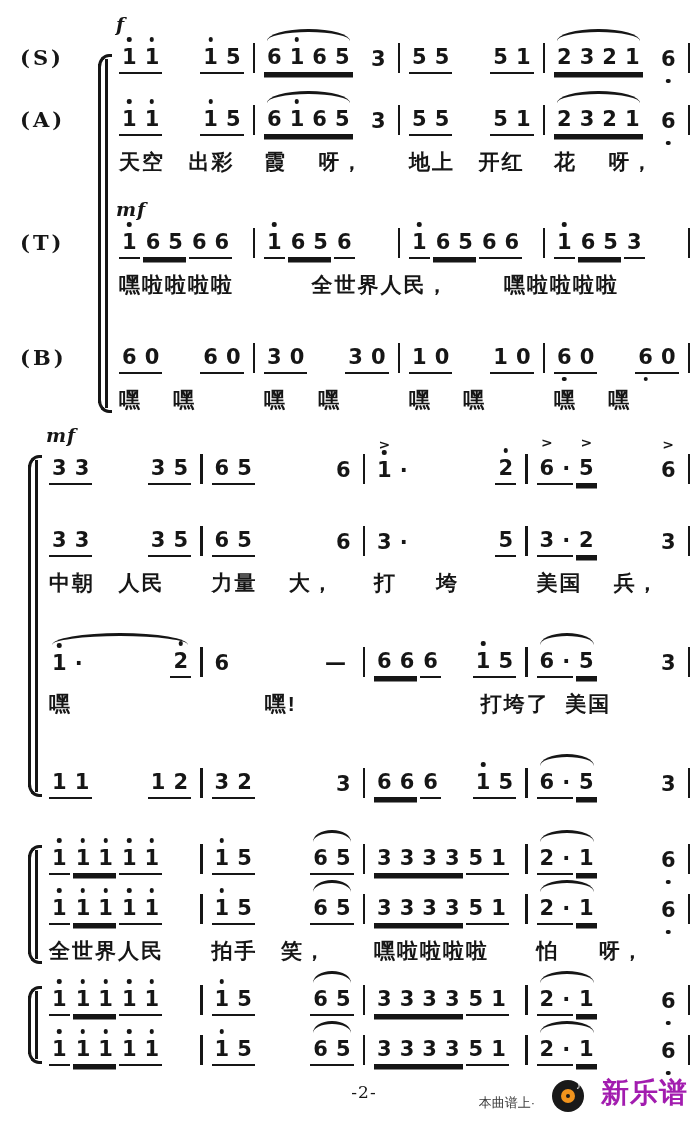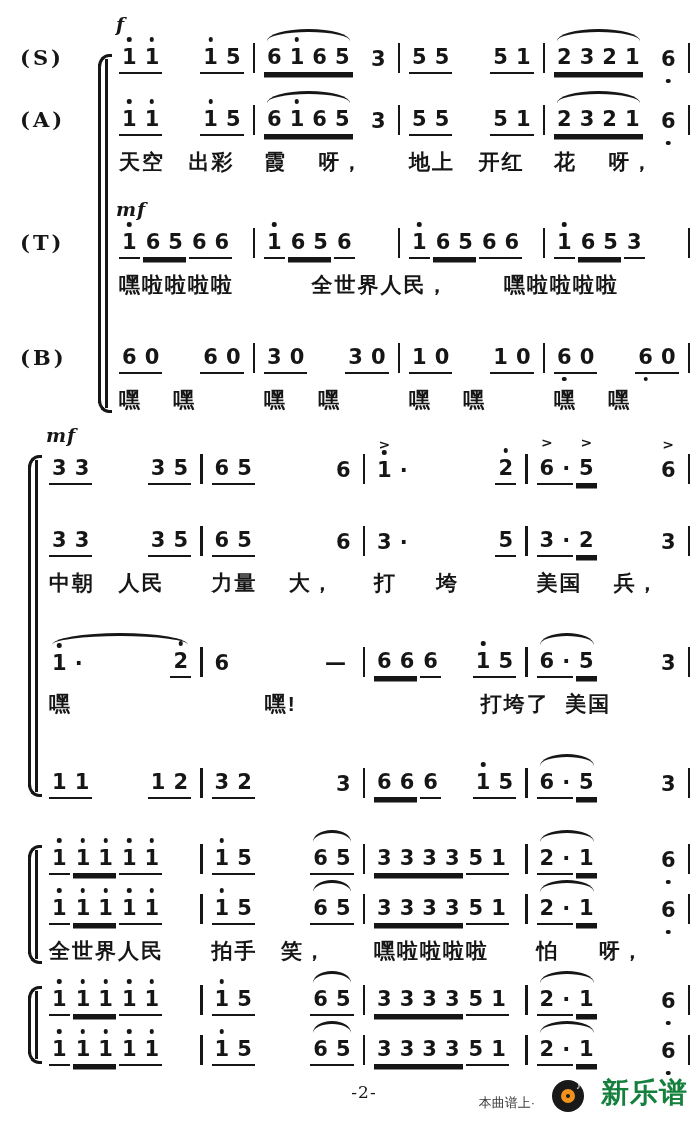--- a/index.html
+++ b/index.html
@@ -55,21 +55,21 @@
   
   .footer{position:relative;height:34px;margin-top:8px;}
   .pageno{position:absolute;left:0;right:0;top:8px;text-align:center;transform:translateX(12px);
     font:17px "DejaVu Serif",serif;letter-spacing:1px;}
   .credit{position:absolute;right:2px;top:0;display:flex;align-items:flex-end;gap:17px;}
   .attribution{font:13px "Liberation Sans",sans-serif;color:#3a3a3a;}
   .rec{width:32px;height:32px;background:#191919;border-radius:50%;position:relative;display:inline-block;}
   .rec-label{position:absolute;inset:9px;background:#f0931d;border-radius:50%;}
   .rec-core{position:absolute;inset:14px;background:#191919;border-radius:50%;}
   .rec-note{position:absolute;right:3px;top:0;color:#ffffff;font-size:10px;}
-  .brand{font:900 28px "Liberation Sans",sans-serif;color:#15803d;letter-spacing:1px;}
+  .brand{font:900 28px "Liberation Sans",sans-serif;color:#a21caf;letter-spacing:1px;}
 </style>
 </head>
 <body>
 
 <div class="page">
   <main id="score-root">
       <section class="system sys1">
         <span class="brace">
           <i class="spine"></i>
           <i class="inner"></i>

